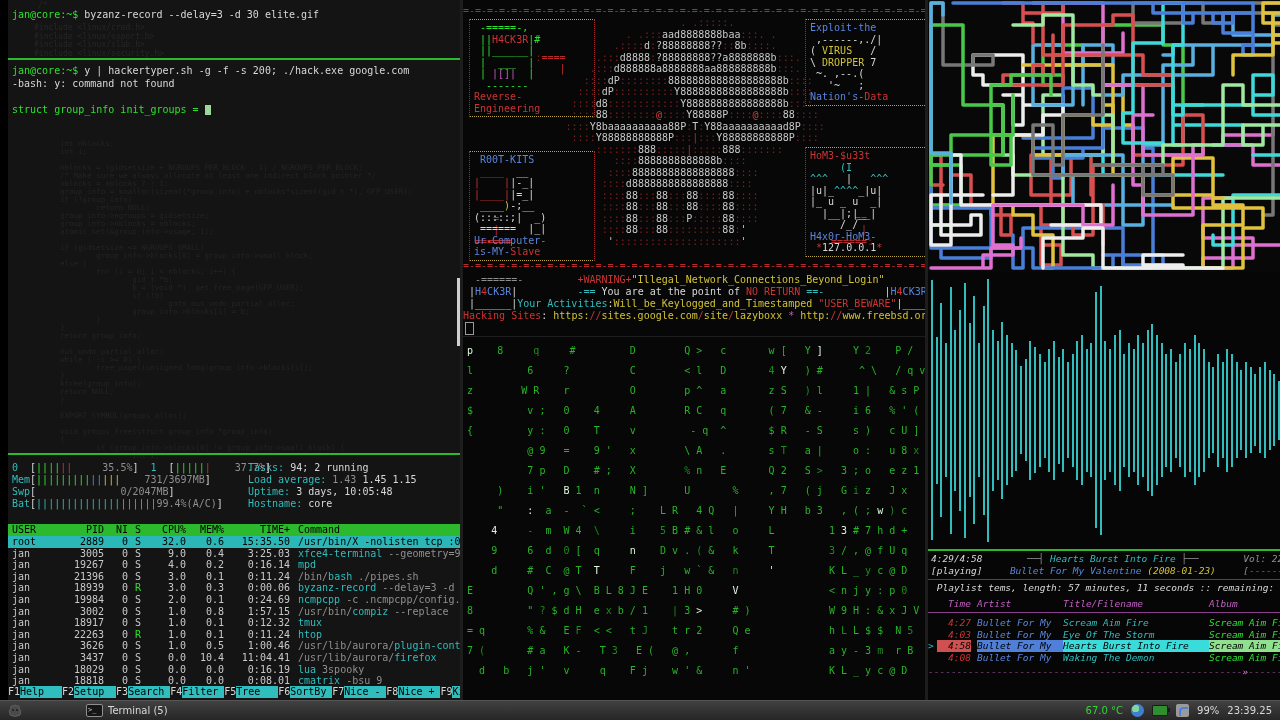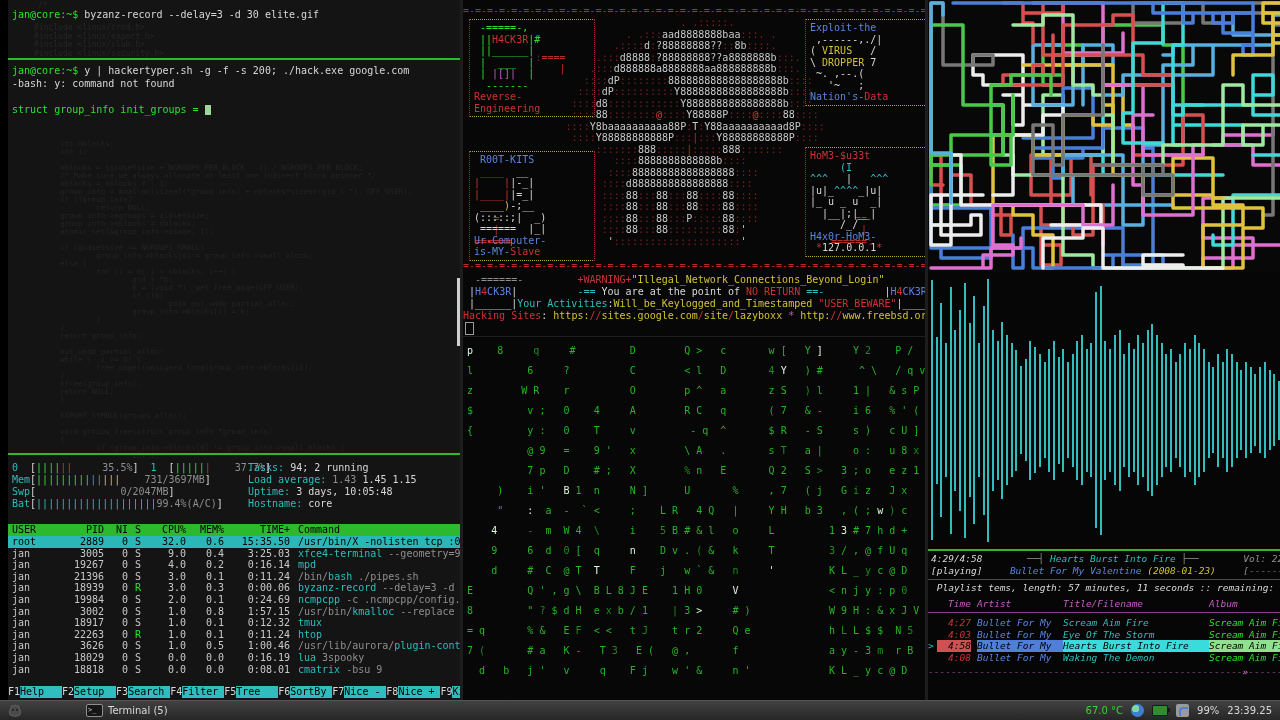--- a/index.html
+++ b/index.html
@@ -175,24 +175,25 @@
       <div id="htop-meters"><div><span class="c-c">0</span><span class="c-w">  [</span><span class="c-g">||||</span><span class="c-r">||</span><span class="c-dim">     35.5%</span><span class="c-w">]</span><span class="c-w">  </span><span class="c-c">1</span><span class="c-w">  [</span><span class="c-g">|||||</span><span class="c-r">|</span><span class="c-dim">    37.7%</span><span class="c-w">]</span></div><div><span class="c-c">Mem</span><span class="c-w">[</span><span class="c-g">|||||||||</span><span class="c-b">||</span><span class="c-y">|||</span><span class="c-dim">    731/3697MB</span><span class="c-w">]</span></div><div><span class="c-c">Swp</span><span class="c-w">[</span><span class="c-dim">              0/2047MB</span><span class="c-w">]</span></div><div><span class="c-c">Bat</span><span class="c-w">[</span><span class="c-c">||||||||||||||||||||</span><span class="c-dim">99.4%(A/C)</span><span class="c-w">]</span></div></div>
       <div id="htop-info"><div><span class="c-c">Tasks: </span><span class="c-w">94; 2 running</span></div><div><span class="c-c">Load average: </span><span class="c-dim">1.43 </span><span class="c-w">1.45 1.15</span></div><div><span class="c-c">Uptime: </span><span class="c-w">3 days, 10:05:48</span></div><div><span class="c-c">Hostname: </span><span class="c-w">core</span></div></div>
       <div id="proc-header"><span class="cu">USER</span><span class="cp">PID</span><span class="cn">NI</span><span class="cs">S</span><span class="cc1">CPU%</span><span class="cc2">MEM%</span><span class="ct">TIME+</span><span class="ccmd">Command</span></div>
       <div id="proc-rows">
           <div class="prow sel"><span class="cu">root</span><span class="cp">2889</span><span class="cn">0</span><span class="cs">S</span><span class="cc1">32.0</span><span class="cc2">0.6</span><span class="ct">15:35.50</span><span class="ccmd"><span class="c-dim">/usr/bin/</span><span class="c-c">X</span><span class="c-dim"> -nolisten tcp :0 -auth /tmp/</span></span></div>
           <div class="prow"><span class="cu">jan</span><span class="cp">3005</span><span class="cn">0</span><span class="cs">S</span><span class="cc1">9.0</span><span class="cc2">0.4</span><span class="ct">3:25.03</span><span class="ccmd"><span class="c-c">xfce4-terminal</span><span class="c-dim"> --geometry=90x39 --displ</span></span></div>
           <div class="prow"><span class="cu">jan</span><span class="cp">19267</span><span class="cn">0</span><span class="cs">S</span><span class="cc1">4.0</span><span class="cc2">0.2</span><span class="ct">0:16.14</span><span class="ccmd"><span class="c-c">mpd</span></span></div>
           <div class="prow"><span class="cu">jan</span><span class="cp">21396</span><span class="cn">0</span><span class="cs">S</span><span class="cc1">3.0</span><span class="cc2">0.1</span><span class="ct">0:11.24</span><span class="ccmd"><span class="c-dim">/bin/</span><span class="c-c">bash</span><span class="c-dim"> ./pipes.sh</span></span></div>
           <div class="prow"><span class="cu">jan</span><span class="cp">18939</span><span class="cn">0</span><span class="cs run">R</span><span class="cc1">3.0</span><span class="cc2">0.3</span><span class="ct">0:00.06</span><span class="ccmd"><span class="c-c">byzanz-record</span><span class="c-dim"> --delay=3 -d 30 elite.gif</span></span></div>
           <div class="prow"><span class="cu">jan</span><span class="cp">19984</span><span class="cn">0</span><span class="cs">S</span><span class="cc1">2.0</span><span class="cc2">0.1</span><span class="ct">0:24.69</span><span class="ccmd"><span class="c-c">ncmpcpp</span><span class="c-dim"> -c .ncmpcpp/config.alt</span></span></div>
-          <div class="prow"><span class="cu">jan</span><span class="cp">3002</span><span class="cn">0</span><span class="cs">S</span><span class="cc1">1.0</span><span class="cc2">0.8</span><span class="ct">1:57.15</span><span class="ccmd"><span class="c-dim">/usr/bin/</span><span class="c-c">kmalloc</span><span class="c-dim"> --replace</span></span></div>
+          <div class="prow"><span class="cu">jan</span><span class="cp">3002</span><span class="cn">0</span><span class="cs">S</span><span class="cc1">1.0</span><span class="cc2">0.8</span><span class="ct">1:57.15</span><span class="ccmd"><span class="c-dim">/usr/bin/</span><span class="c-c">compiz</span><span class="c-dim"> --replace</span></span></div>
           <div class="prow"><span class="cu">jan</span><span class="cp">18917</span><span class="cn">0</span><span class="cs">S</span><span class="cc1">1.0</span><span class="cc2">0.1</span><span class="ct">0:12.32</span><span class="ccmd"><span class="c-c">tmux</span></span></div>
           <div class="prow"><span class="cu">jan</span><span class="cp">22263</span><span class="cn">0</span><span class="cs run">R</span><span class="cc1">1.0</span><span class="cc2">0.1</span><span class="ct">0:11.24</span><span class="ccmd"><span class="c-c">htop</span></span></div>
           <div class="prow"><span class="cu">jan</span><span class="cp">3626</span><span class="cn">0</span><span class="cs">S</span><span class="cc1">1.0</span><span class="cc2">0.5</span><span class="ct">1:00.46</span><span class="ccmd"><span class="c-dim">/usr/lib/aurora/</span><span class="c-c">plugin-container</span></span></div>
+          <div class="prow"><span class="cu">jan</span><span class="cp">3437</span><span class="cn">0</span><span class="cs">S</span><span class="cc1">0.0</span><span class="cc2">10.4</span><span class="ct">11:04.41</span><span class="ccmd"><span class="c-dim">/usr/lib/aurora/</span><span class="c-c">firefox</span></span></div>
           <div class="prow"><span class="cu">jan</span><span class="cp">18029</span><span class="cn">0</span><span class="cs">S</span><span class="cc1">0.0</span><span class="cc2">0.0</span><span class="ct">0:16.19</span><span class="ccmd"><span class="c-c">lua</span><span class="c-dim"> 3spooky</span></span></div>
           <div class="prow"><span class="cu">jan</span><span class="cp">18818</span><span class="cn">0</span><span class="cs">S</span><span class="cc1">0.0</span><span class="cc2">0.0</span><span class="ct">0:08.01</span><span class="ccmd"><span class="c-c">cmatrix</span><span class="c-dim"> -bsu 9</span></span></div>
         </div>
       <div id="fkeys"><span><span class="fkk">F1</span><span class="fkl">Help  </span></span><span><span class="fkk">F2</span><span class="fkl">Setup </span></span><span><span class="fkk">F3</span><span class="fkl">Search</span></span><span><span class="fkk">F4</span><span class="fkl">Filter</span></span><span><span class="fkk">F5</span><span class="fkl">Tree  </span></span><span><span class="fkk">F6</span><span class="fkl">SortBy</span></span><span><span class="fkk">F7</span><span class="fkl">Nice -</span></span><span><span class="fkk">F8</span><span class="fkl">Nice +</span></span><span><span class="fkk">F9</span><span class="fkl">Kill  </span></span></div>
     </div>
   </div>
   <div class="vborder" style="left:452px"></div>
 
   <div id="pane-center" class="pane">
     <div id="elite">

